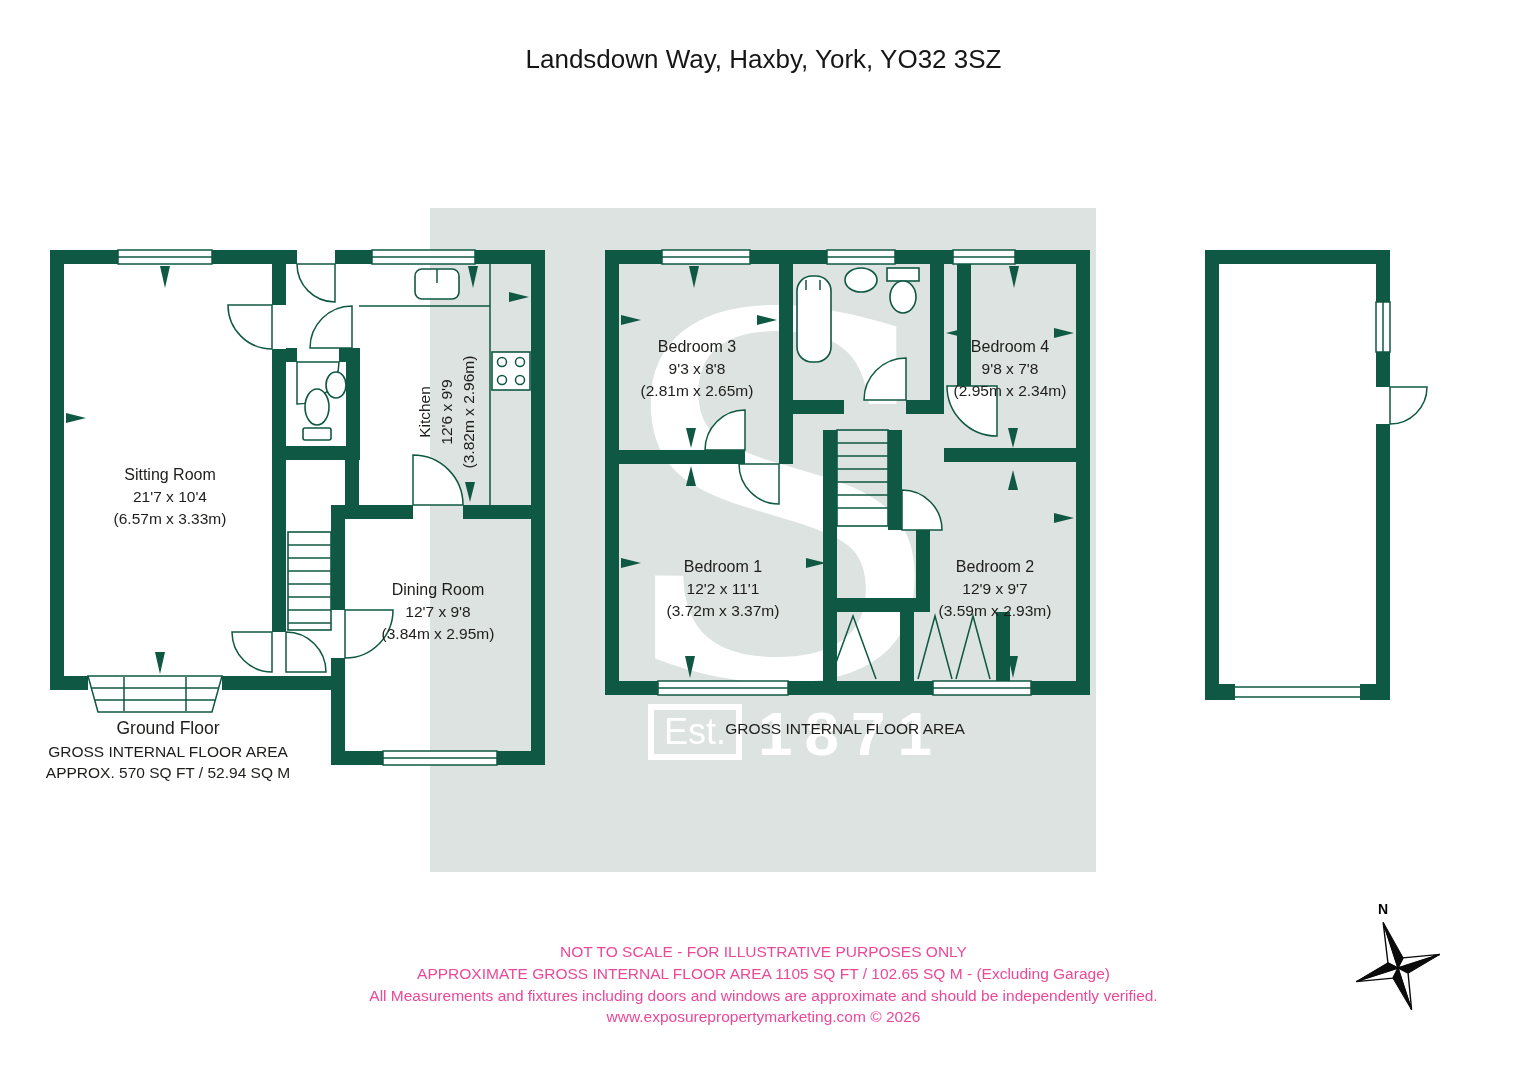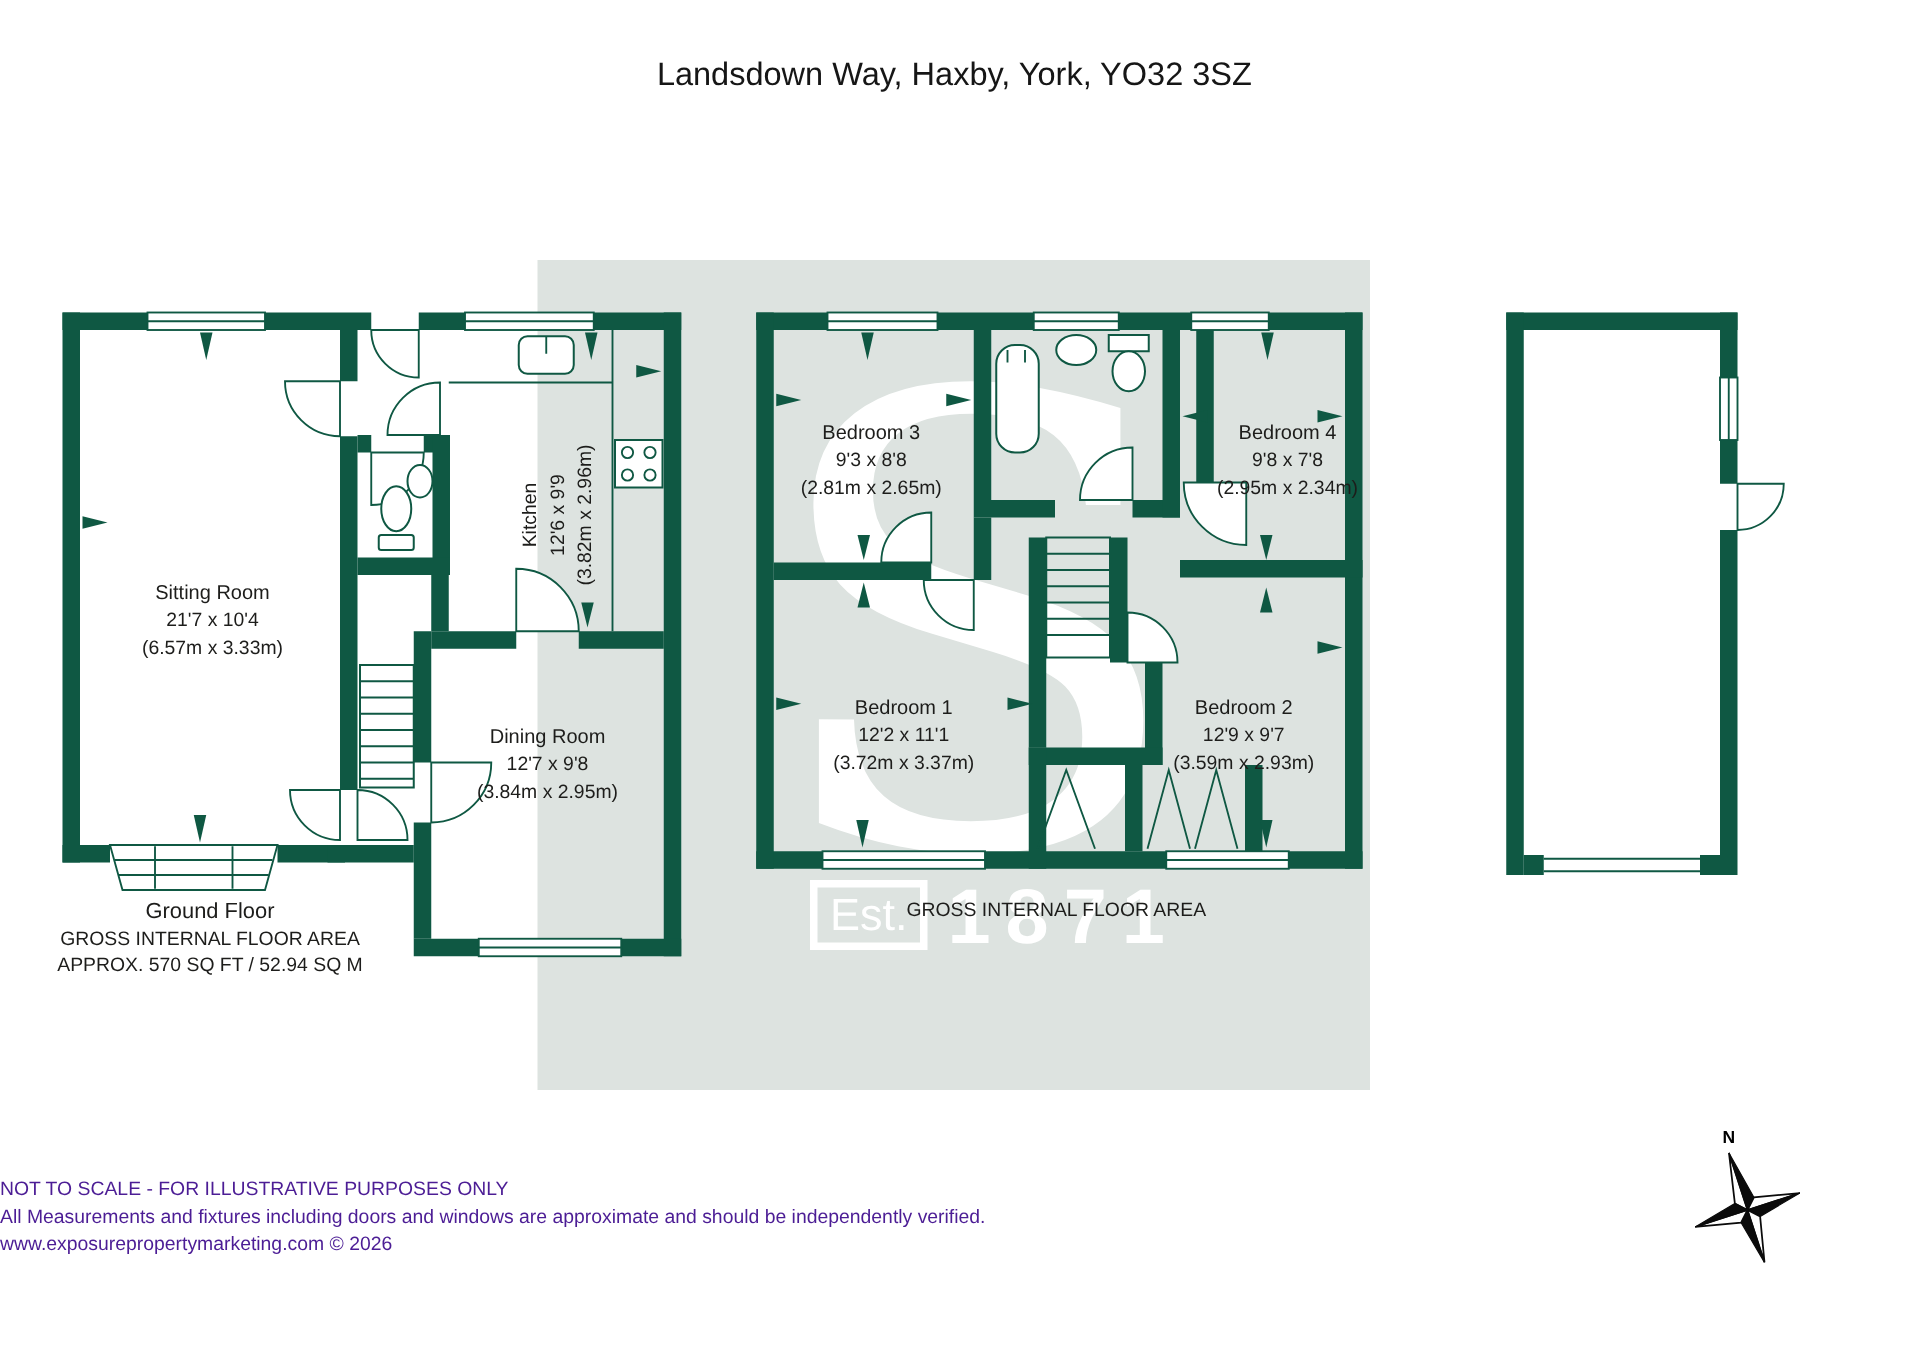--- a/index.html
+++ b/index.html
@@ -15,21 +15,21 @@
         font-size:36px;display:flex;align-items:center;justify-content:center;}
   #wm-year{left:758px;top:698px;color:#ffffff;font-size:62px;letter-spacing:12px;font-weight:600;}
   
   .room-label{width:240px;text-align:center;font-size:15.5px;line-height:22px;margin-top:20px;}
   .room-label .rn{font-size:16px;}
   .caption{width:340px;text-align:center;font-size:15.5px;line-height:21px;}
   .caption .ct{font-size:17.5px;margin-bottom:2px;}
   #kitchen-label{left:447px;top:412px;width:0;height:0;}
   #kitchen-label .rot{position:absolute;left:-120px;top:-33px;width:240px;text-align:center;
         font-size:15.5px;line-height:22px;transform:rotate(-90deg);transform-origin:50% 50%;}
-  #footer{left:0;top:941px;width:1527px;font-size:15.5px;line-height:21.8px;color:#4c1d95;}
+  #footer{left:0;top:941px;width:1527px;text-align:center;font-size:15.5px;line-height:21.8px;color:#ec4899;}
   #compass-n{left:1370px;top:901px;width:26px;text-align:center;font-size:14px;font-weight:bold;color:#000;}
   
   .w{fill:#0f5843;}
   .win{fill:#ffffff;stroke:#0f5843;stroke-width:1.5;}
   .ln{stroke:#0f5843;stroke-width:1.5;fill:none;}
   .door{fill:#ffffff;stroke:#0f5843;stroke-width:1.5;}
   .fx{fill:#ffffff;stroke:#0f5843;stroke-width:1.6;}
   .stairs{fill:none;stroke:#0f5843;stroke-width:1.6;}
   .arr{fill:#0f5843;}
   .star-dark{fill:#0b0b0b;stroke:#0b0b0b;stroke-width:1;}
@@ -240,21 +240,21 @@
   <div class="room-label abs" style="left:318px;top:559px;">
     <div class="rn">Dining Room</div>
     <div>12'7 x 9'8</div>
     <div>(3.84m x 2.95m)</div>
   </div>
   <div class="room-label abs" style="left:577px;top:316px;">
     <div class="rn">Bedroom 3</div>
     <div>9'3 x 8'8</div>
     <div>(2.81m x 2.65m)</div>
   </div>
-  <div class="room-label abs" style="left:910px;top:316px;">
+  <div class="room-label abs" style="left:890px;top:316px;">
     <div class="rn">Bedroom 4</div>
     <div>9'8 x 7'8</div>
     <div>(2.95m x 2.34m)</div>
   </div>
   <div class="room-label abs" style="left:603px;top:536px;">
     <div class="rn">Bedroom 1</div>
     <div>12'2 x 11'1</div>
     <div>(3.72m x 3.37m)</div>
   </div>
   <div class="room-label abs" style="left:875px;top:536px;">
@@ -269,17 +269,18 @@
     <div>APPROX. 570 SQ FT / 52.94 SQ M</div>
   </div>
   <div class="caption abs" style="left:675px;top:718px;">
     <div>GROSS INTERNAL FLOOR AREA</div>
   </div>
 
   <div id="compass-n" class="abs">N</div>
 
   <div id="footer" class="abs">
     <div>NOT TO SCALE - FOR ILLUSTRATIVE PURPOSES ONLY</div>
+    <div>APPROXIMATE GROSS INTERNAL FLOOR AREA 1105 SQ FT / 102.65 SQ M - (Excluding Garage)</div>
     <div>All Measurements and fixtures including doors and windows are approximate and should be independently verified.</div>
     <div>www.exposurepropertymarketing.com © 2026</div>
   </div>
 
 </div>
 
 </body></html>

